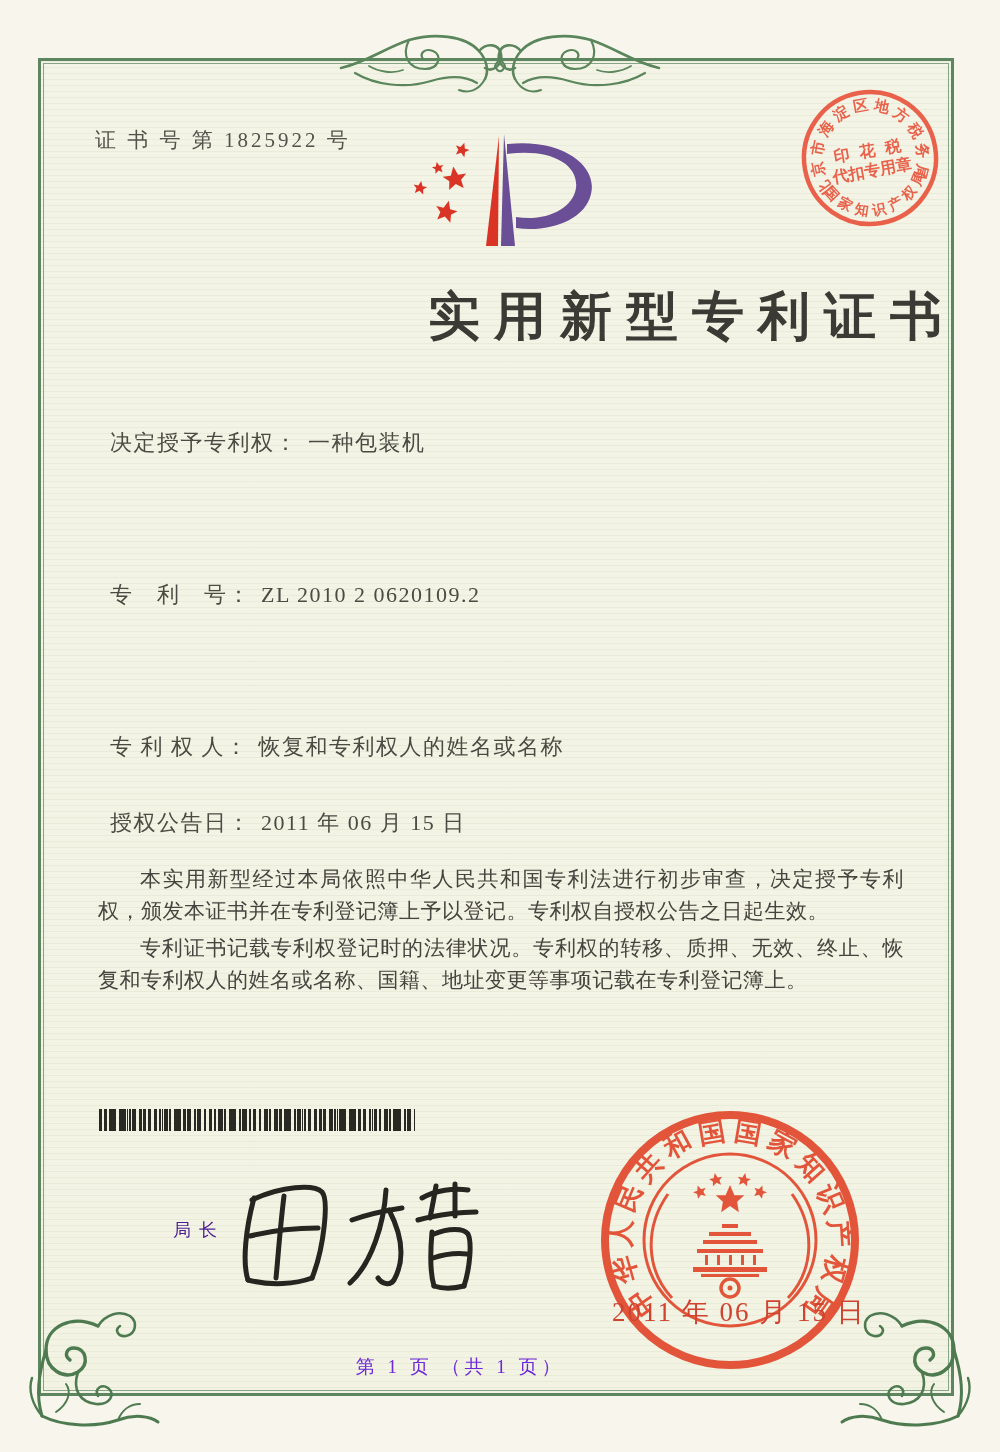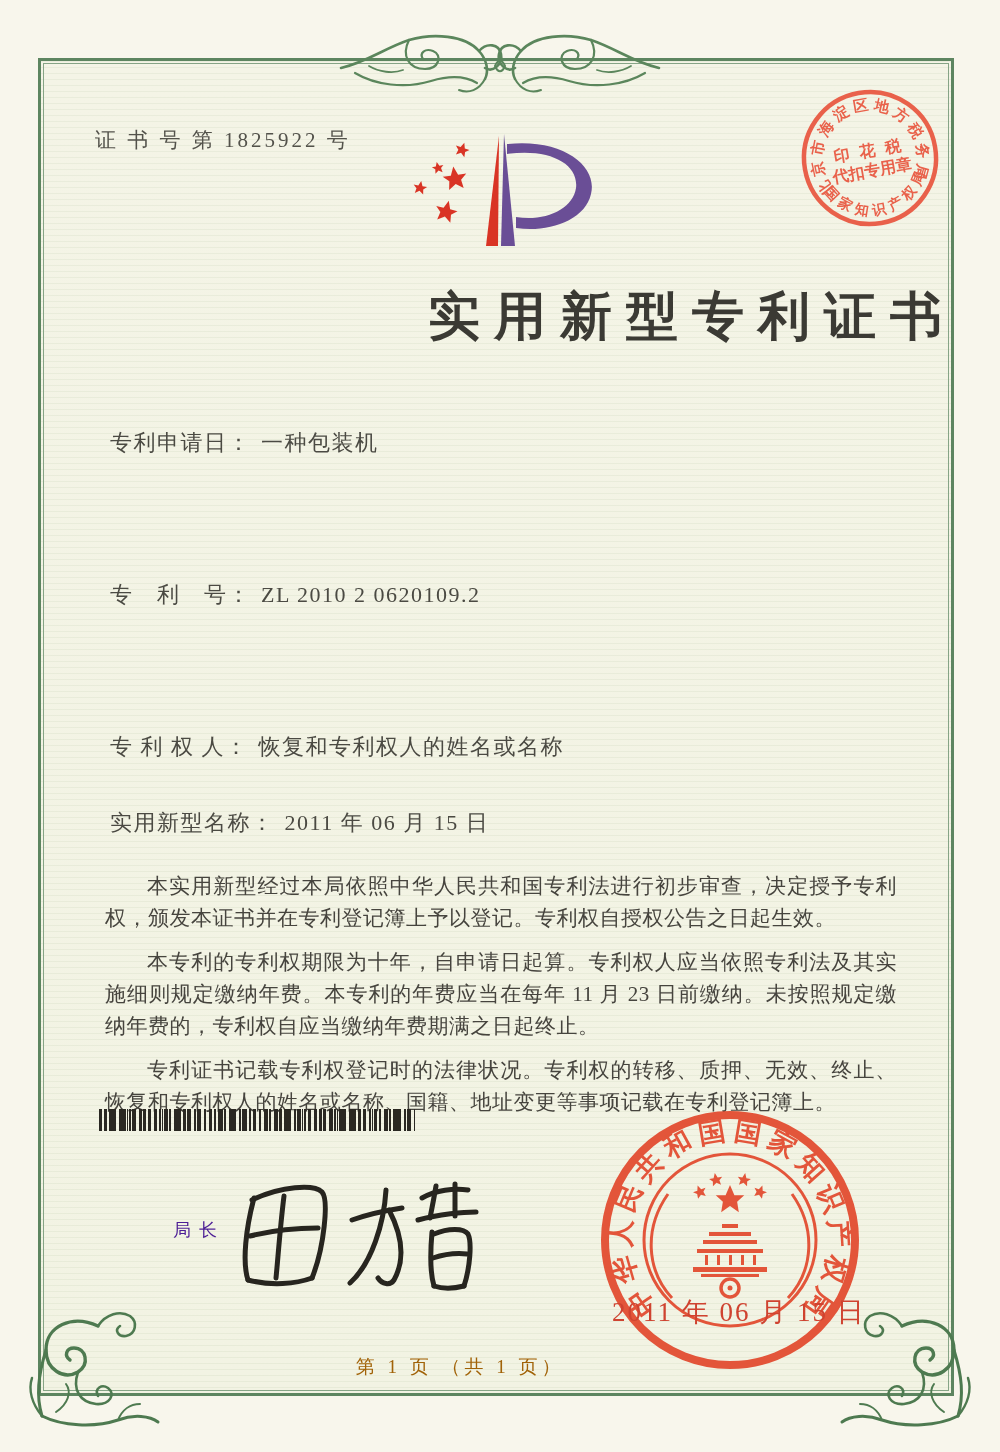--- a/index.html
+++ b/index.html
@@ -24,42 +24,42 @@
   }
   .logo{position:absolute;left:398px;top:124px;}
   .title{
     position:absolute;left:40px;width:916px;top:282px;margin:0;text-align:right;
     font-size:52px;font-weight:700;letter-spacing:14px;color:#3b3a34;
   }
   .field{position:absolute;left:110px;font-size:22px;letter-spacing:1.5px;color:#4b4a43;white-space:nowrap;}
   .field .fvalue{margin-left:10px;}
   .paras{position:absolute;left:93px;top:858px;width:816px;}
   .paras p{
-    margin:12px;font-size:21px;line-height:32px;text-align:justify;text-indent:2em;
+    margin:5px;font-size:21px;line-height:32px;text-align:justify;text-indent:2em;
     color:#46443e;letter-spacing:0.5px;
   }
   .barcode{
     position:absolute;left:99px;top:1109px;width:316px;height:22px;
     background-image:
       repeating-linear-gradient(90deg,#2a2822 0 2px,transparent 2px 5px),
       repeating-linear-gradient(90deg,#2a2822 0 3px,transparent 3px 11px),
       repeating-linear-gradient(90deg,#2a2822 0 1px,transparent 1px 7px);
   }
   .sig-role{position:absolute;left:173px;top:1218px;font-size:18px;letter-spacing:8px;color:#4c1d95;}
   .sig-svg{position:absolute;left:224px;top:1166px;}
   .sr-only{position:absolute;width:1px;height:1px;overflow:hidden;clip:rect(0 0 0 0);white-space:nowrap;}
   .seal{position:absolute;left:585px;top:1095px;}
   .issue-date{
     position:absolute;left:612px;top:1294px;font-size:27px;letter-spacing:2px;
     color:#cf4330;white-space:nowrap;
   }
   .tax-stamp{position:absolute;left:785px;top:73px;transform:rotate(-10deg);}
   .footer{
     position:absolute;left:0;width:920px;top:1354px;text-align:center;
-    font-size:19px;letter-spacing:4px;color:#a16207;
+    font-size:19px;letter-spacing:4px;color:#6d28d9;
   }
   .ornament-top{position:absolute;left:335px;top:24px;}
   .flourish-bl{position:absolute;left:2px;top:1292px;}
   .flourish-br{position:absolute;left:838px;top:1292px;transform:scaleX(-1);}
   svg text{font-family:"Liberation Serif","DejaVu Serif",serif;}
 </style>
 </head>
 <body>
 
 <div class="page">
@@ -129,35 +129,34 @@
     </g>
     <g fill="#6a4e96">
       <polygon points="106,10 103,122 117,122"></polygon>
       <path d="M109,20 C165,14 200,42 193,70 C187,97 149,109 118,104 L118,93 C147,98 175,85 178,64 C181,40 152,24 109,30 Z"></path>
     </g>
   </svg>
 
   <h1 class="title">实用新型专利证书</h1>
 
   <div class="field" style="top:428px">
-    <span class="flabel">专利申请日：</span><span class="fvalue">一种包装机</span>
+    <span class="flabel">决定授予专利权：</span><span class="fvalue">一种包装机</span>
   </div>
   <div class="field" style="top:580px">
     <span class="flabel">专　利　号：</span><span class="fvalue">ZL 2010 2 0620109.2</span>
   </div>
   <div class="field" style="top:732px">
     <span class="flabel">专 利 权 人：</span><span class="fvalue">恢复和专利权人的姓名或名称</span>
   </div>
   <div class="field" style="top:808px">
-    <span class="flabel">实用新型名称：</span><span class="fvalue">2011 年 06 月 15 日</span>
+    <span class="flabel">授权公告日：</span><span class="fvalue">2011 年 06 月 15 日</span>
   </div>
 
   <div class="paras">
     <p>本实用新型经过本局依照中华人民共和国专利法进行初步审查，决定授予专利权，颁发本证书并在专利登记簿上予以登记。专利权自授权公告之日起生效。</p>
-    <p>本专利的专利权期限为十年，自申请日起算。专利权人应当依照专利法及其实施细则规定缴纳年费。本专利的年费应当在每年 11 月 23 日前缴纳。未按照规定缴纳年费的，专利权自应当缴纳年费期满之日起终止。</p>
     <p>专利证书记载专利权登记时的法律状况。专利权的转移、质押、无效、终止、恢复和专利权人的姓名或名称、国籍、地址变更等事项记载在专利登记簿上。</p>
   </div>
 
   <div class="barcode"></div>
 
   <div class="sig-role">局长</div>
   <span class="sr-only">田力普</span>
   <svg class="sig-svg" width="260" height="140" viewBox="0 0 260 140">
     <g fill="none" stroke="#27251f" stroke-width="5" stroke-linecap="round" stroke-linejoin="round">
       <path d="M30,32 C22,62 18,96 24,114"></path>

